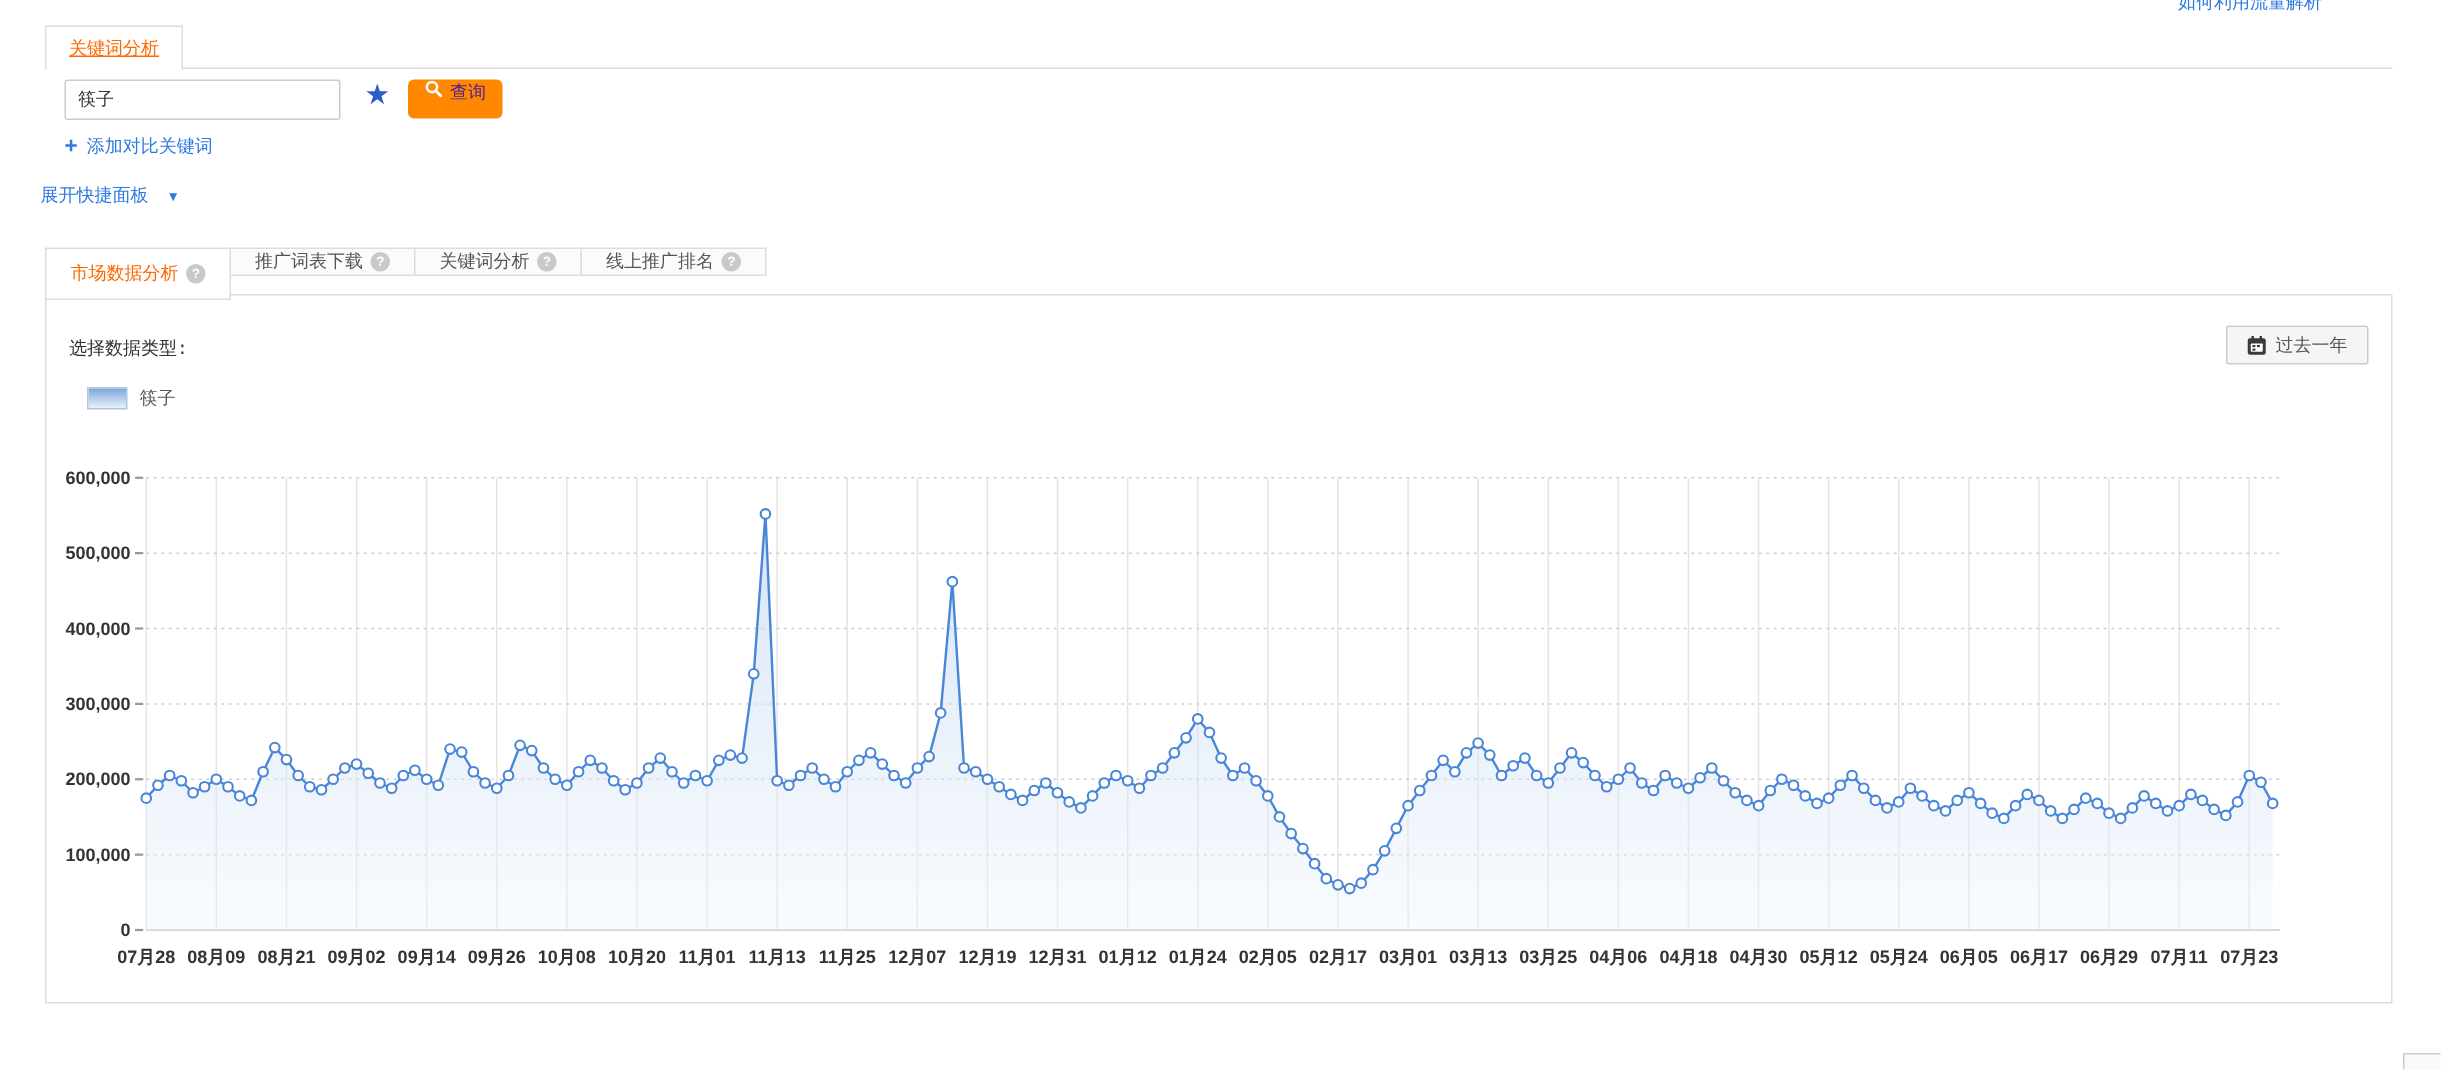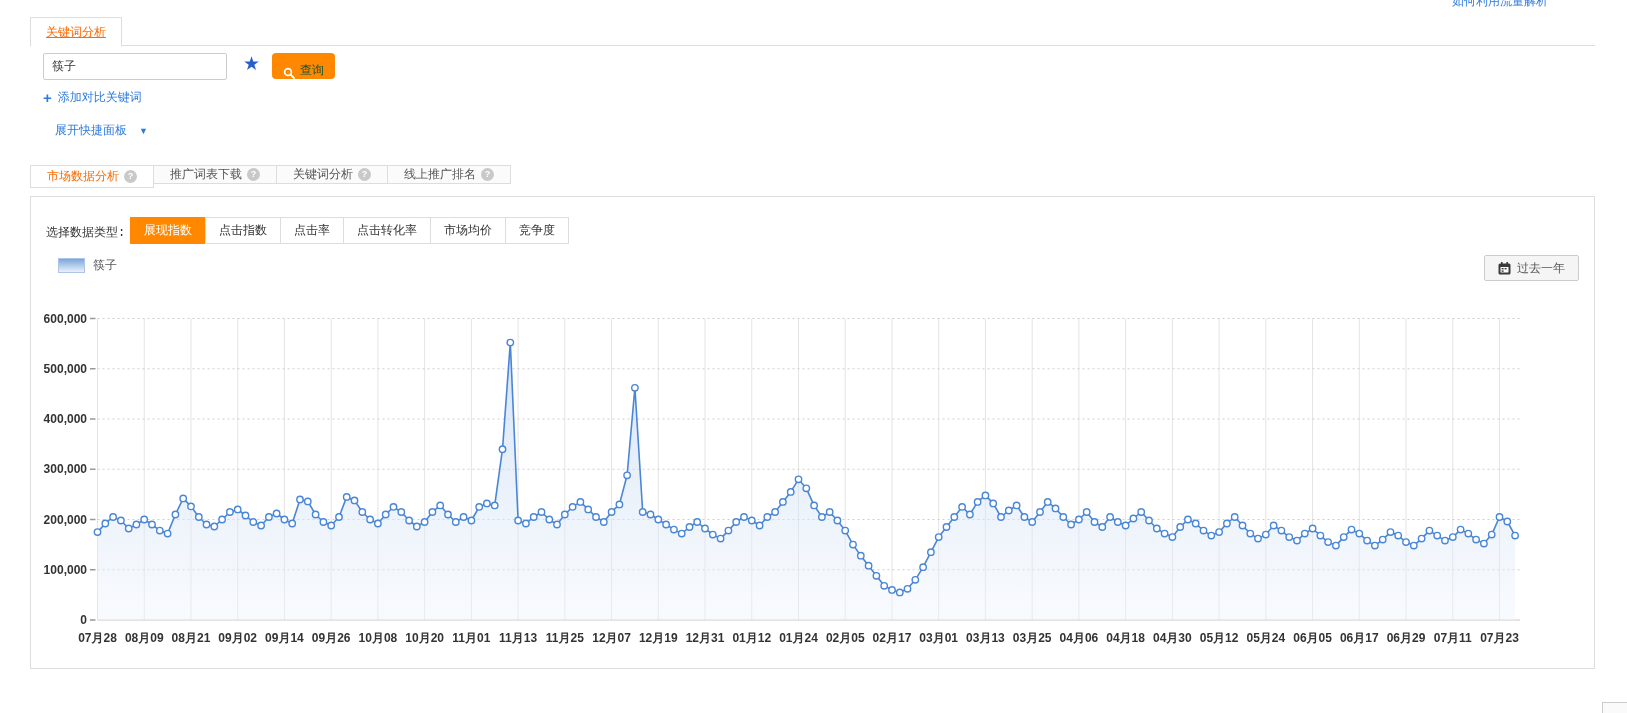--- a/index.html
+++ b/index.html
@@ -12,44 +12,44 @@
 
   
   .kw-tabrow{position:absolute;left:30px;top:17px;width:1565px;height:28px;border-bottom:1px solid #ddd;}
   .kw-tab{position:absolute;left:0;top:0;height:28px;padding:0 15px;background:#fff;
     border:1px solid #ddd;border-bottom:1px solid #fff;display:flex;align-items:center;
     color:#ff6a00;z-index:2;cursor:default;text-decoration:underline;}
   .kw-input{position:absolute;left:43px;top:53px;width:166px;height:25px;border:1px solid #ccc;
     border-radius:2px;padding:0 8px;font-size:12px;color:#333;font-family:inherit;}
   .star-icon{position:absolute;left:243px;top:51px;font-size:19px;line-height:26px;color:#2a5fc9;cursor:pointer;}
   .query-btn{position:absolute;left:272px;top:53px;height:26px;padding:0 11px;background:#ff8800;
-    border:0;border-radius:4px;color:#14532d;font-size:12px;font-family:Liberation Mono, monospace;display:flex;
-    align-items:flex-end;gap:5px;cursor:pointer;}
+    border:0;border-radius:4px;color:#4c1d95;font-size:12px;font-family:Liberation Mono, monospace;display:flex;
+    align-items:flex-start;gap:5px;cursor:pointer;}
   .add-compare{position:absolute;left:43px;top:89px;color:#2d7ae0;display:flex;align-items:center;gap:6px;cursor:pointer;}
   .plus-icon{font-size:15px;font-weight:bold;line-height:14px;}
-  .expand-link{position:absolute;left:55px;top:122px;color:#2d7ae0;display:flex;align-items:center;gap:12px;cursor:pointer;}
+  .expand-link{position:absolute;left:27px;top:122px;color:#2d7ae0;display:flex;align-items:center;gap:12px;cursor:pointer;}
   .caret-down{font-size:9px;}
 
   
   .an-tabrow{position:absolute;left:30px;top:165px;height:32px;display:flex;align-items:flex-start;z-index:2;}
   .tab2{height:19px;box-sizing:border-box;padding:0 16px;background:#fbfbfb;border:1px solid #ddd;
     margin-left:-1px;display:flex;align-items:center;gap:5px;color:#555;cursor:pointer;}
   .tab2:first-child{margin-left:0;}
-  .tab2.active{background:#fff;color:#ff6a00;height:23px;z-index:3;cursor:default;}
+  .tab2.active{background:#fff;color:#ff6a00;height:35px;z-index:3;cursor:default;}
   .help-icon{display:inline-block;width:13px;height:13px;border-radius:50%;background:#c9c9c9;color:#fff;
     font-size:9px;font-weight:bold;line-height:13px;text-align:center;cursor:pointer;}
   .panel-body{position:absolute;left:30px;top:196px;width:1563px;height:471px;border:1px solid #ddd;background:#fff;font-family:Liberation Mono, monospace;}
   .dtype-label{position:absolute;left:15px;top:27px;color:#333;}
   .dtype-group{position:absolute;left:100px;top:20px;display:flex;}
   .dtype{height:27px;box-sizing:border-box;padding:0 13px;background:#fff;border:1px solid #ddd;margin-left:-1px;
     font-size:12px;font-family:inherit;color:#333;cursor:pointer;}
   .dtype.active{background:#ff8800;border-color:#ff8800;color:#fff;}
   .date-btn{position:absolute;right:15px;top:20px;height:26px;box-sizing:border-box;padding:0 13px;background:#f5f5f5;
     border:1px solid #ccc;border-radius:2px;color:#555;font-size:12px;font-family:inherit;
-    display:flex;align-items:center;gap:6px;cursor:pointer;margin-top:38px;}
+    display:flex;align-items:center;gap:6px;cursor:pointer;}
   .legend{position:absolute;left:27px;top:60px;display:flex;align-items:center;gap:8px;}
   .legend-swatch{width:25px;height:13px;border:1px solid #aec6e6;
     background:linear-gradient(#7ba6da,#e9f1fb);}
   .legend-label{color:#555;}
   #chart-svg{position:absolute;left:0;top:300px;}
   .corner-box{position:absolute;left:1602px;top:702px;width:30px;height:15px;border:1px solid #ccc;background:#fafafa;}
 </style>
 </head>
 <body>
 
@@ -91,28 +91,20 @@
       <span>关键词分析</span>
       <span class="help-icon">?</span>
     </div>
     <div class="tab2">
       <span>线上推广排名</span>
       <span class="help-icon">?</span>
     </div>
   </div>
 <div class="panel-body">
   <span class="dtype-label">选择数据类型:</span>
-  <div class="dtype-group" id="dtype-group">
-      <button class="dtype active">展现指数</button>
-      <button class="dtype">点击指数</button>
-      <button class="dtype">点击率</button>
-      <button class="dtype">点击转化率</button>
-      <button class="dtype">市场均价</button>
-      <button class="dtype">竞争度</button>
-    </div>
   <div class="date-btn">
     <svg width="13" height="13" viewBox="0 0 13 13">
       <rect x="0.5" y="1.5" width="12" height="11" rx="1.5" fill="#3a3a3a"></rect>
       <rect x="2.5" y="5" width="8" height="5.5" rx="0.5" fill="#fff"></rect>
       <rect x="3" y="0" width="1.6" height="3" fill="#3a3a3a"></rect>
       <rect x="8.4" y="0" width="1.6" height="3" fill="#3a3a3a"></rect>
       <rect x="3.6" y="6" width="2" height="1.4" fill="#3a3a3a"></rect>
       <rect x="6.6" y="6" width="2" height="1.4" fill="#3a3a3a"></rect>
       <rect x="3.6" y="8.4" width="2" height="1.4" fill="#3a3a3a"></rect>
     </svg>

